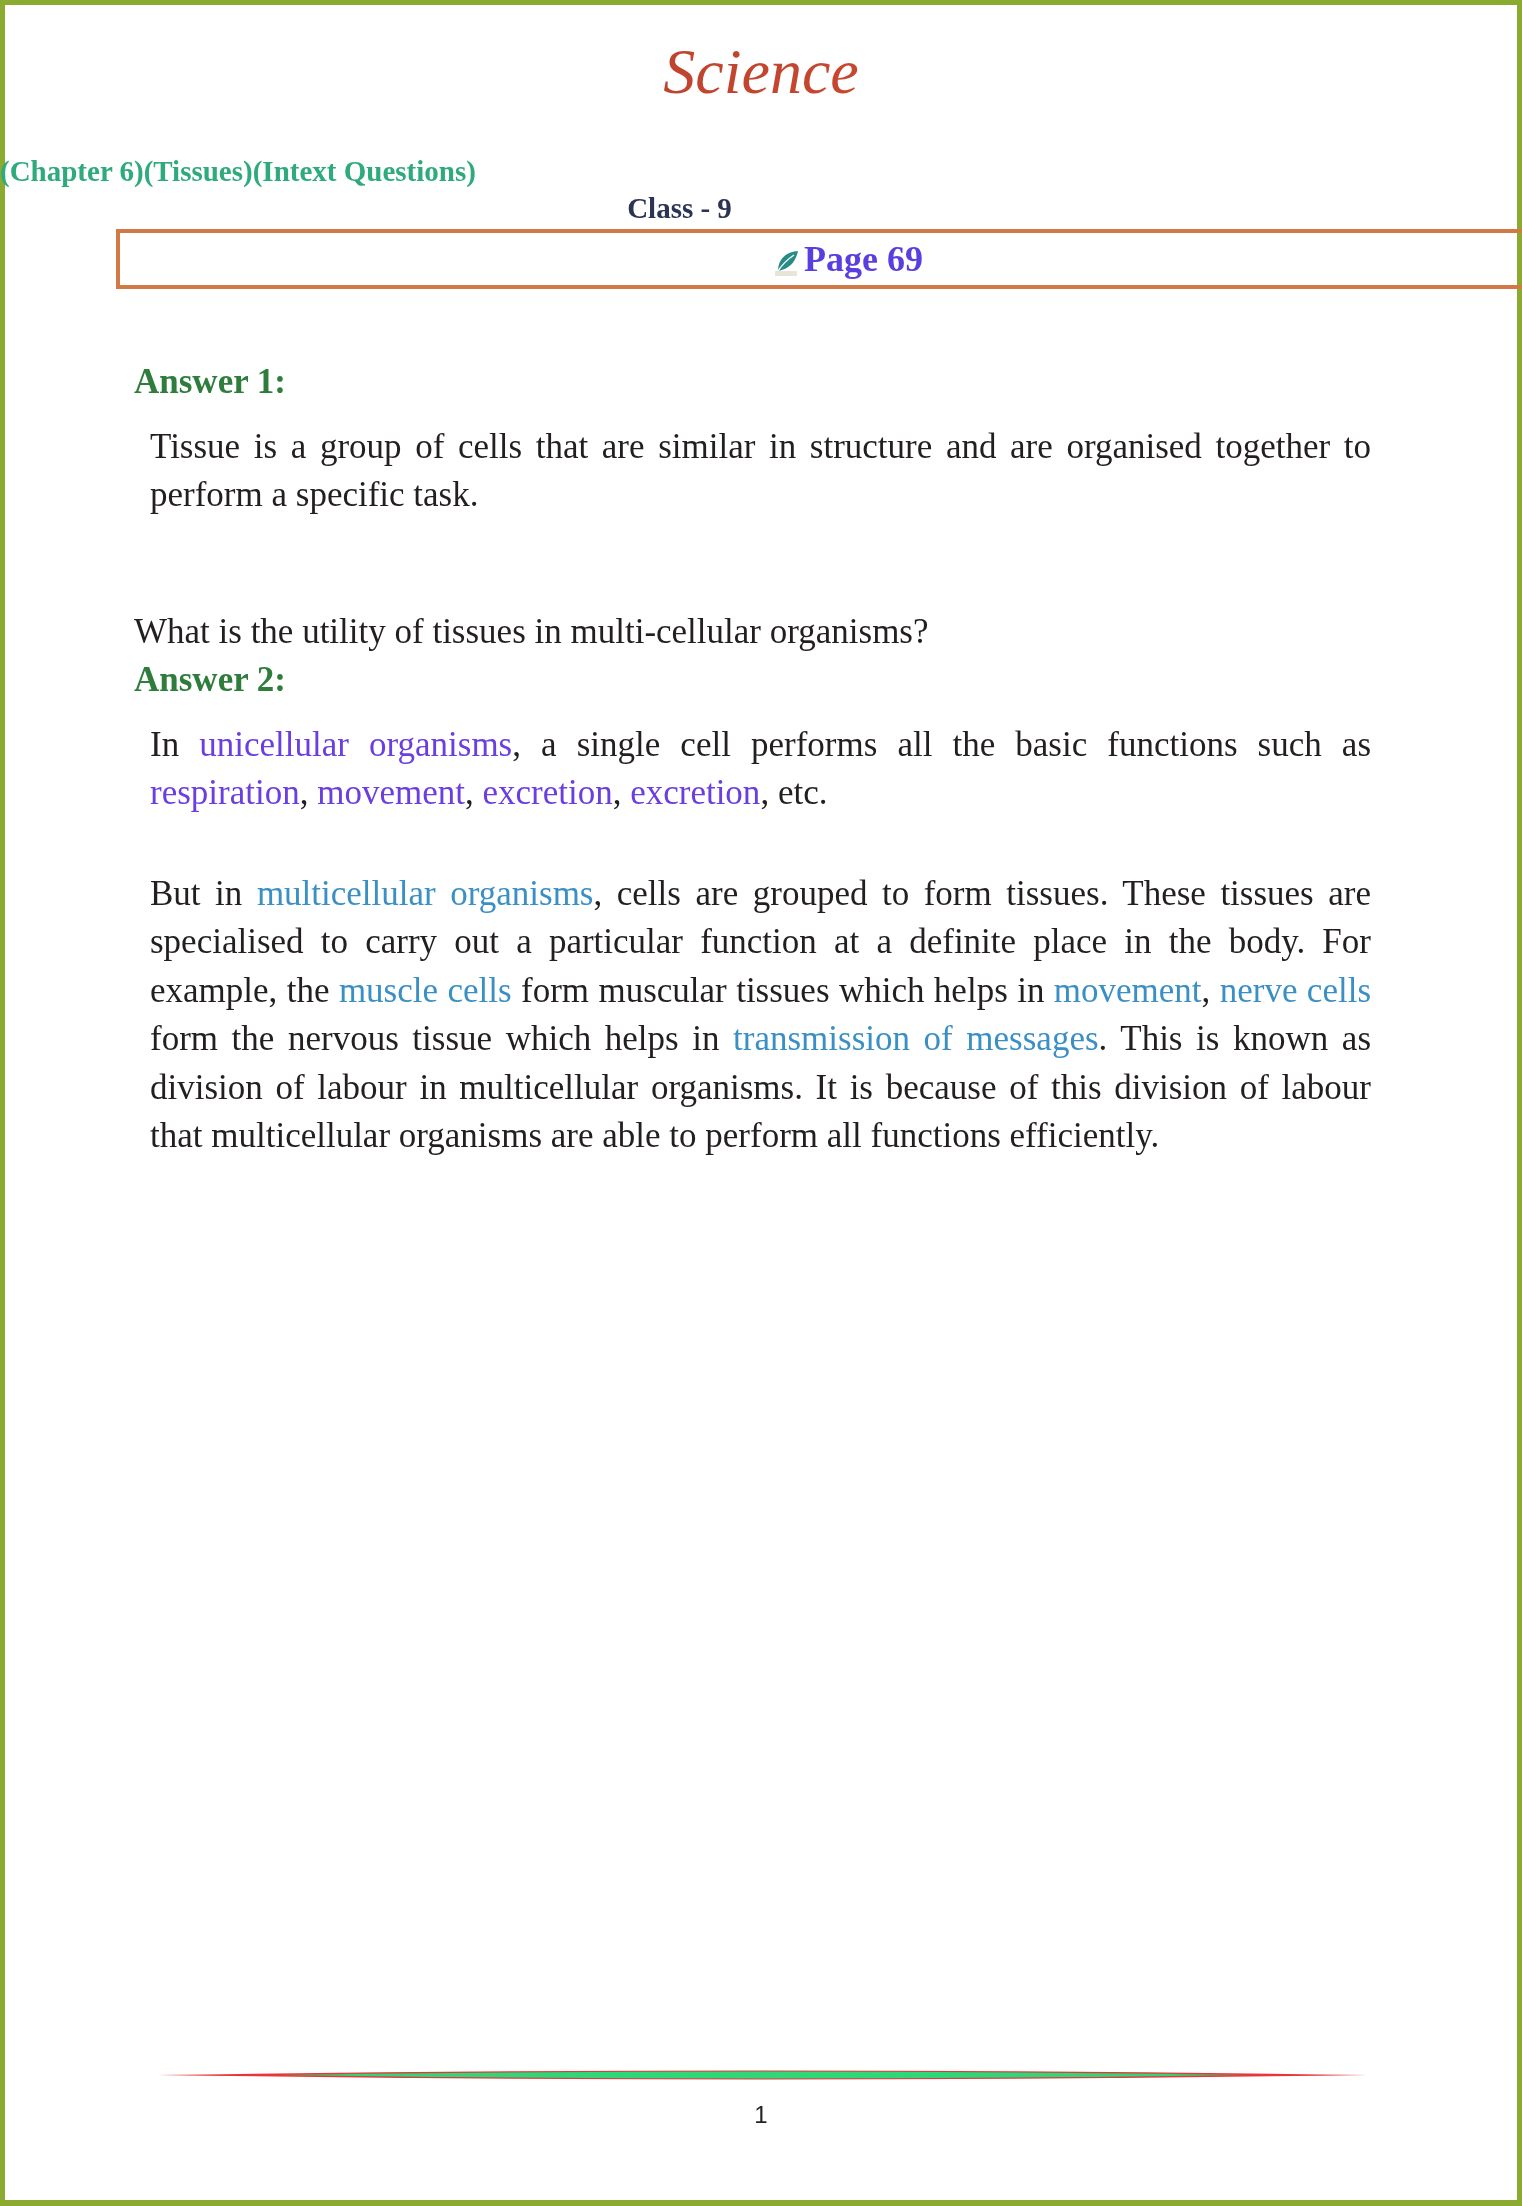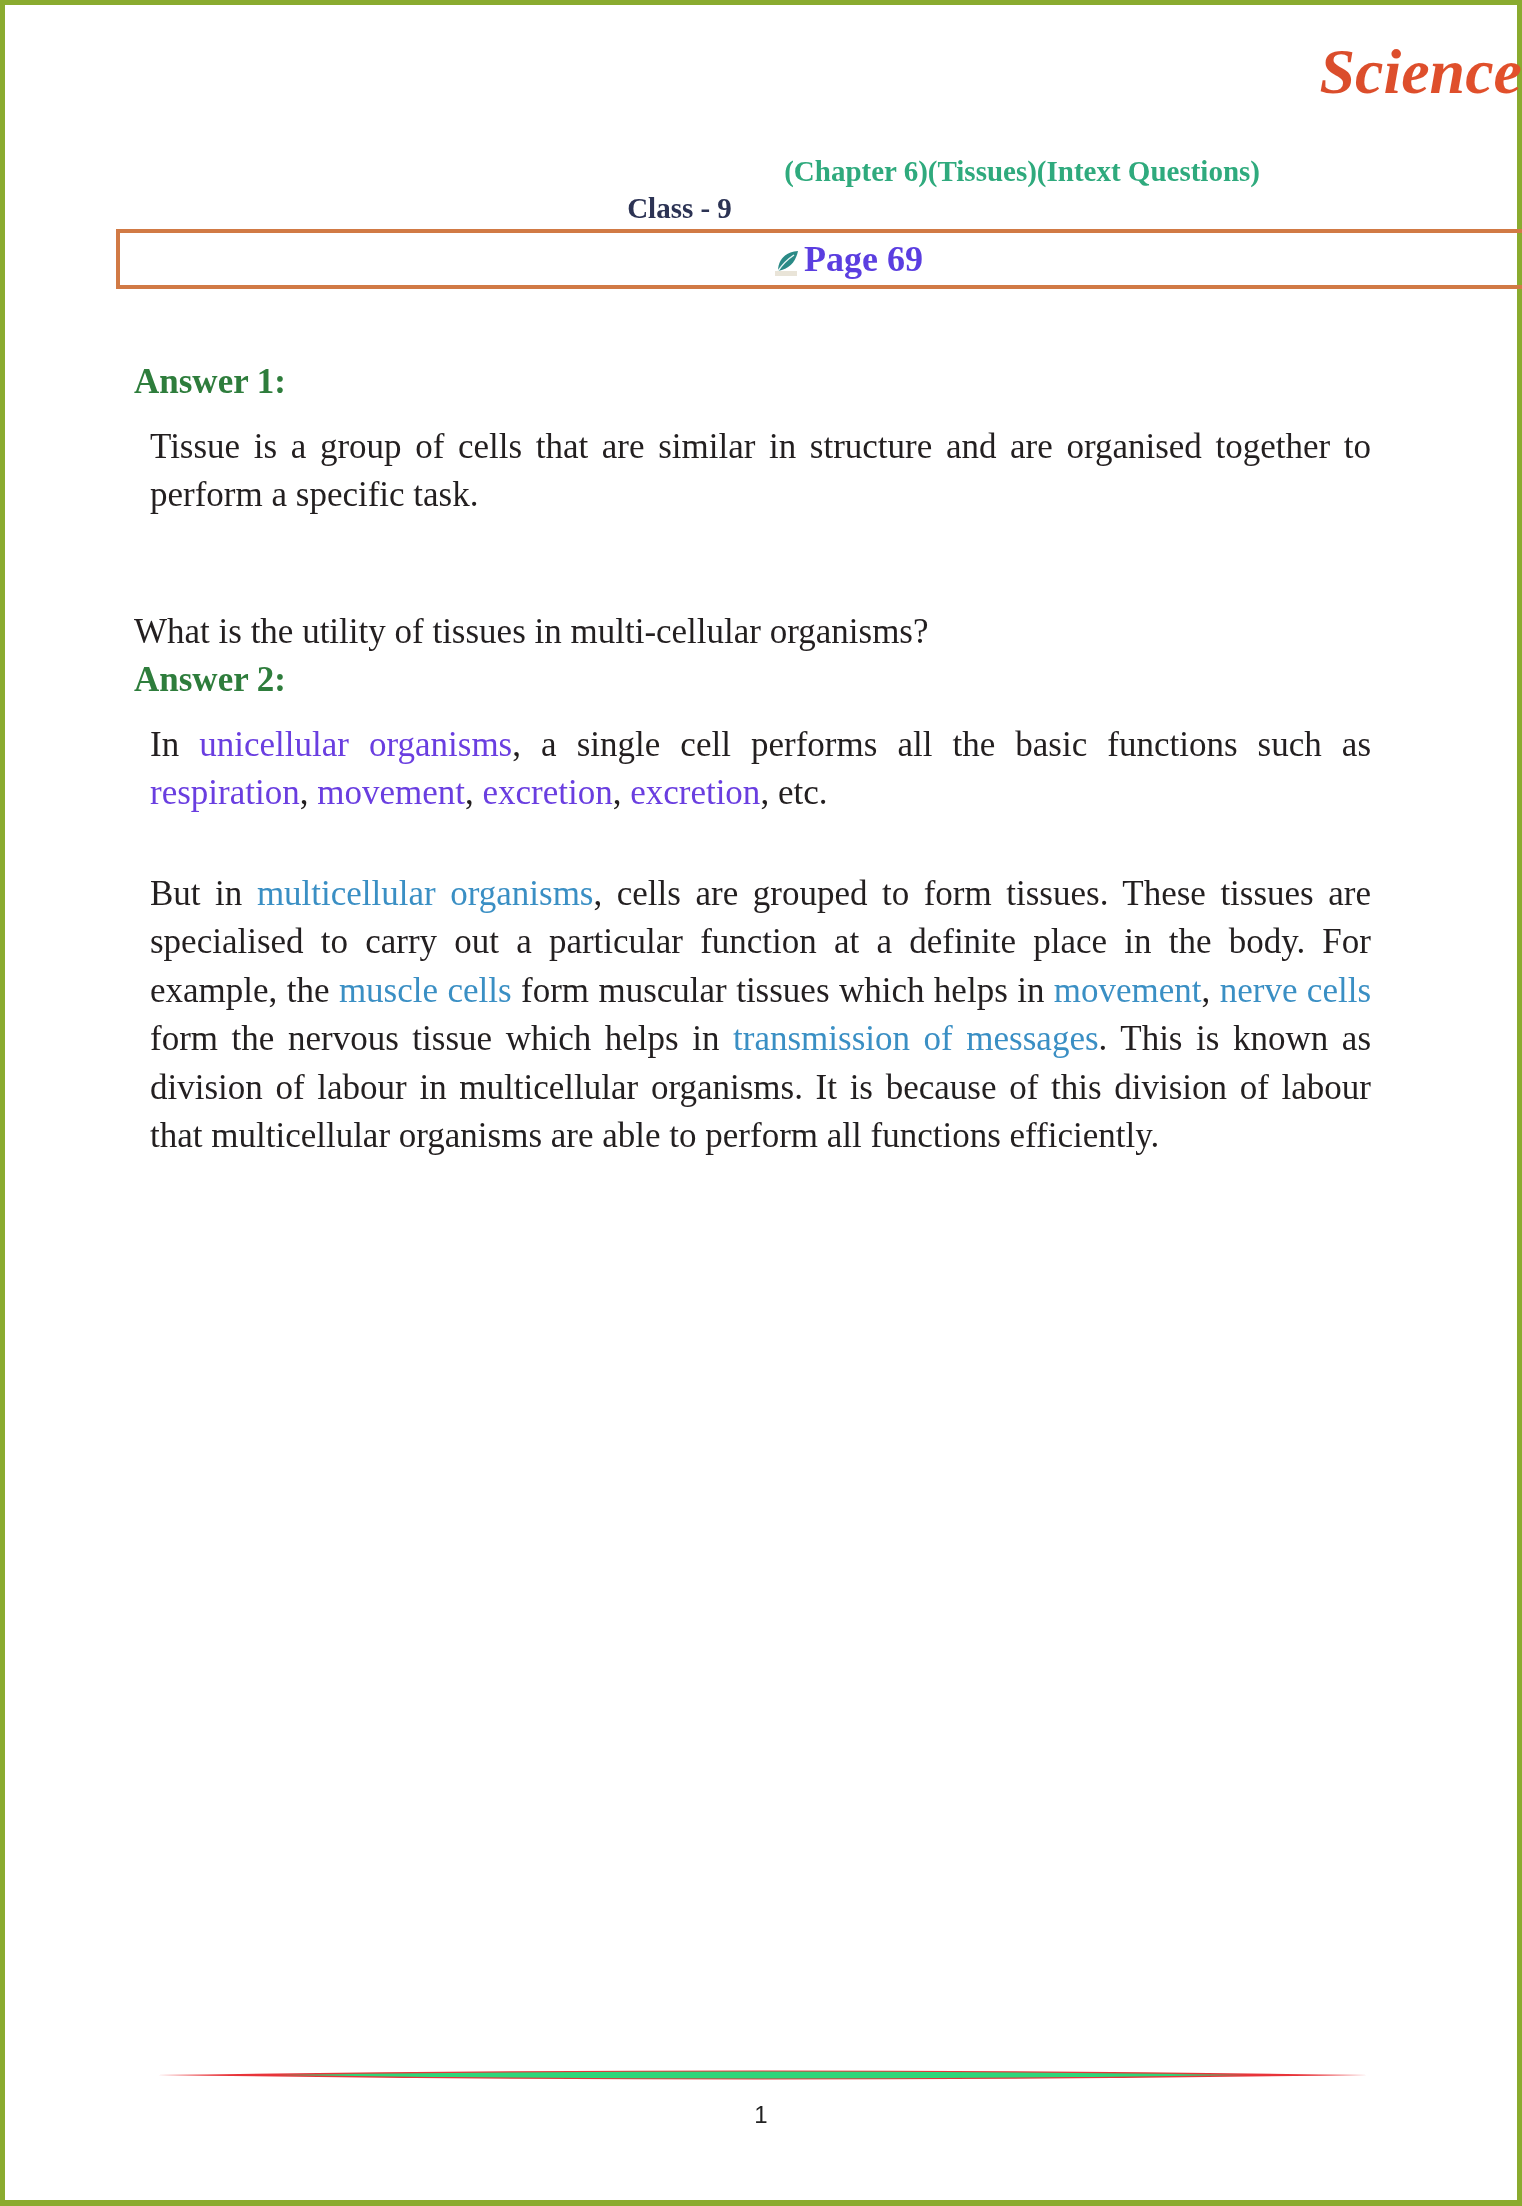--- a/index.html
+++ b/index.html
@@ -1,20 +1,20 @@
 <!DOCTYPE html>
 <html><head>
 <meta charset="utf-8">
 <style>
   html,body{margin:0;padding:0;background:#fff;}
   body{width:1522px;height:2206px;position:relative;overflow:hidden;font-family:"Liberation Serif","DejaVu Serif",serif;color:#231f20;}
   .frame{position:absolute;left:0;top:0;width:1522px;height:2206px;box-sizing:border-box;border:5px solid #8aab2f;border-bottom-width:6px;}
-  .title{position:absolute;left:0;width:1522px;top:30px;text-align:right;font-size:64px;font-weight:bold;font-style:italic;line-height:84px;
+  .title{position:absolute;left:0;width:1522px;top:30px;text-align:center;font-size:64px;font-weight:normal;font-style:italic;line-height:84px;
     background:linear-gradient(90deg,#9b3a2c 0%,#c0442f 45%,#e2502b 100%);-webkit-background-clip:text;background-clip:text;color:transparent;}
-  .chapter{position:absolute;left:0;width:1228px;top:153px;text-align:right;font-size:29px;font-weight:bold;color:#2faa7d;line-height:36px;padding-left:32px;}
+  .chapter{position:absolute;left:0;width:1228px;top:153px;text-align:left;font-size:29px;font-weight:bold;color:#2faa7d;line-height:36px;}
   .cls{position:absolute;left:0;width:1359px;top:190px;text-align:center;font-size:29px;font-weight:bold;color:#2c3354;line-height:36px;}
   .pagebox{position:absolute;left:116px;top:229px;width:1465px;height:60px;box-sizing:border-box;border:4px solid #d17a45;display:flex;align-items:center;justify-content:center;}
   .pagebox .logo{display:inline-block;width:26px;height:28px;margin-right:4px;position:relative;top:4px;}
   .pagebox .plabel{font-size:36px;font-weight:bold;color:#5b3ee0;line-height:44px;}
   .content{position:absolute;left:134px;top:358px;width:1253px;font-size:35px;line-height:48.5px;}
   .q{color:#e8233f;font-weight:bold;}
   .a{color:#2e7d3c;font-weight:bold;}
   .p{text-align:justify;margin:16px;}
   .gap{height:72px;}
   .gap2{height:20px;}

